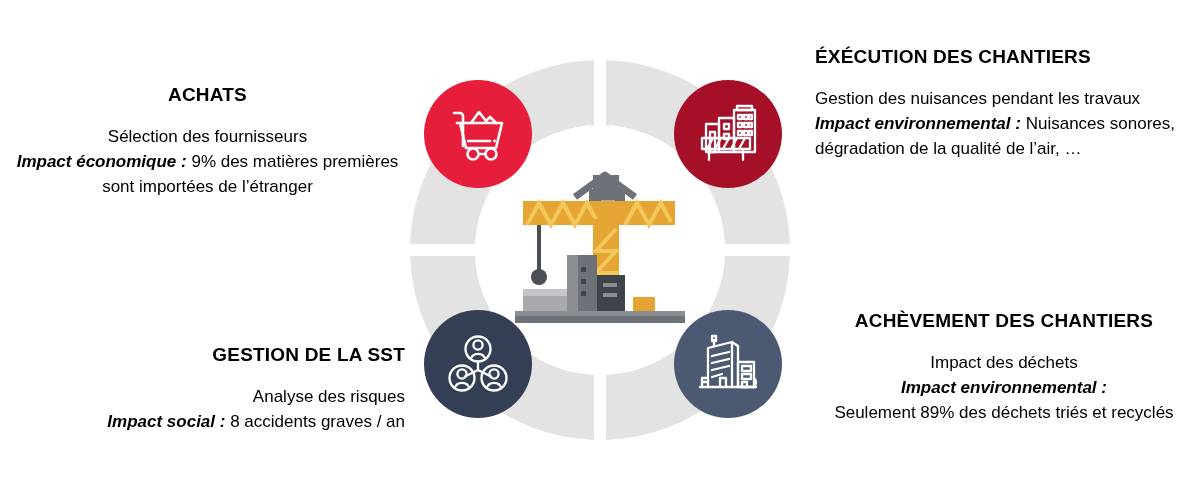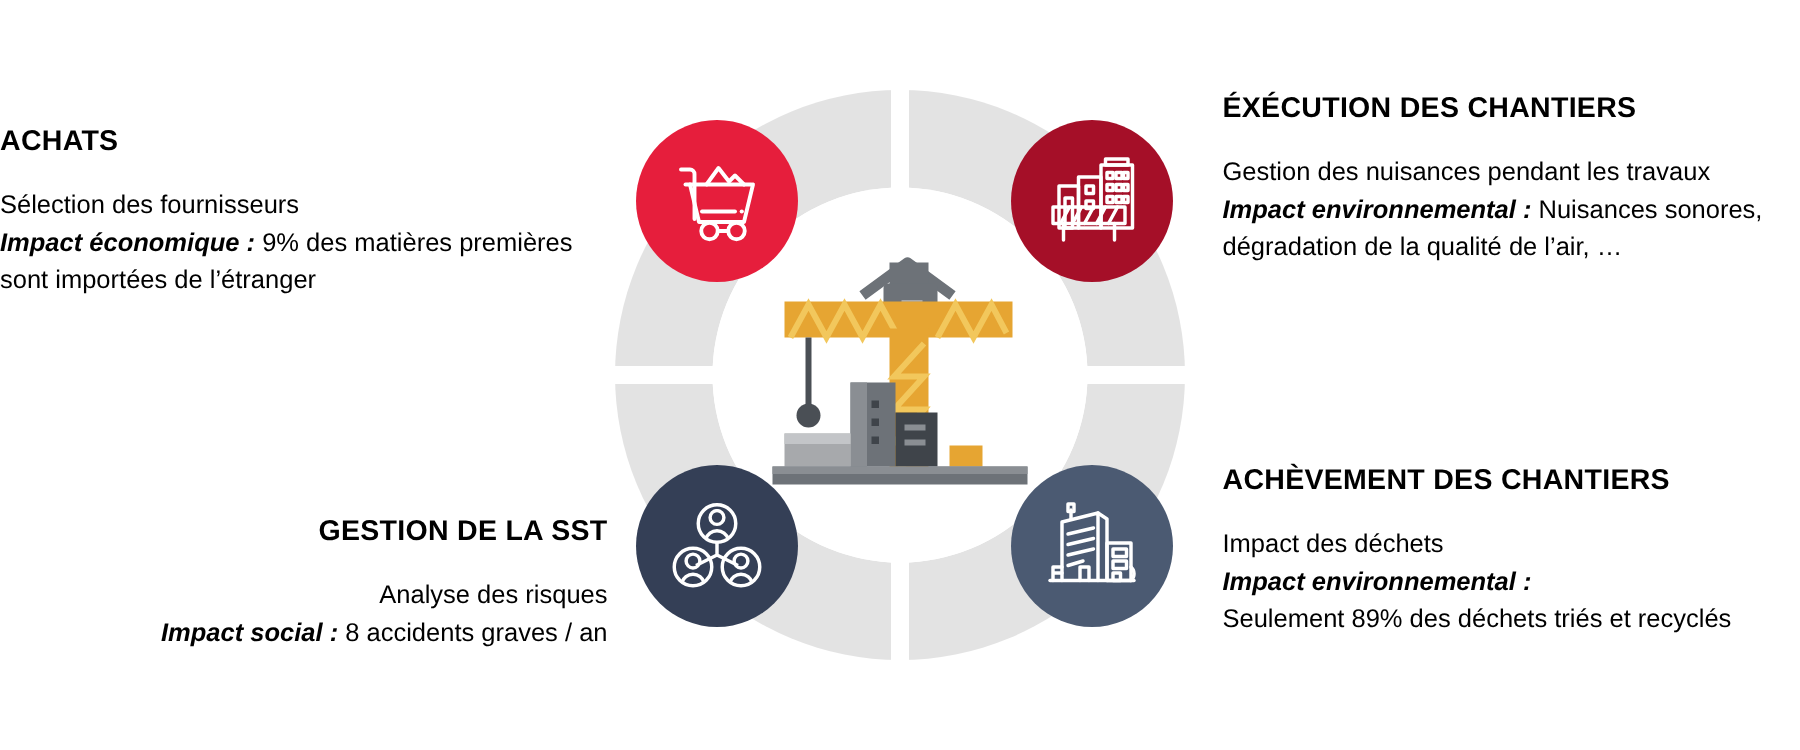--- a/index.html
+++ b/index.html
@@ -38,24 +38,24 @@
   .node-execution{left:674px;top:80px;background:#A50F28;}
   .node-sst{left:424px;top:310px;background:#343F56;}
   .node-achevement{left:674px;top:310px;background:#4B5A72;}
 
   
   .block{position:absolute;font-size:17px;line-height:25px;}
   .block .ttl{font-weight:bold;font-size:19px;line-height:26px;letter-spacing:.2px;}
   .block .lede{font-weight:normal;margin-top:16px;}
   .block b{font-weight:bold;font-style:italic;}
 
-  .block-achats{left:0;top:82px;width:395px;text-align:left;}
+  .block-achats{left:10px;top:82px;width:395px;text-align:center;}
   .block-sst{left:10px;top:342px;width:395px;text-align:right;}
-  .block-execution{left:815px;top:60px;width:378px;text-align:left;}
-  .block-achevement{left:815px;top:308px;width:378px;text-align:left;}
+  .block-execution{left:815px;top:44px;width:378px;text-align:left;}
+  .block-achevement{left:815px;top:308px;width:378px;text-align:center;}
 </style>
 </head>
 <body>
 
 <div class="stage">
 
   <div class="donut">
     <svg viewBox="0 0 380 380" xmlns="http://www.w3.org/2000/svg" aria-hidden="true">
       <defs>
         <mask id="ringmask">

